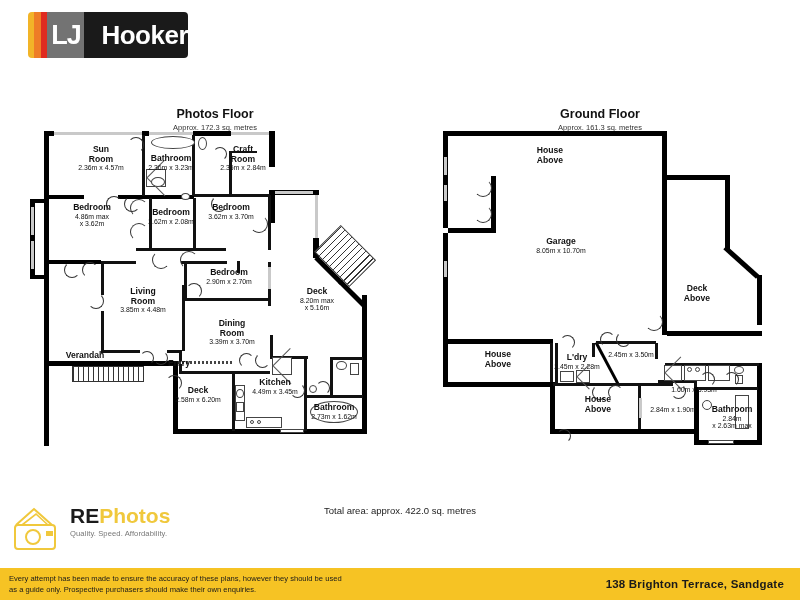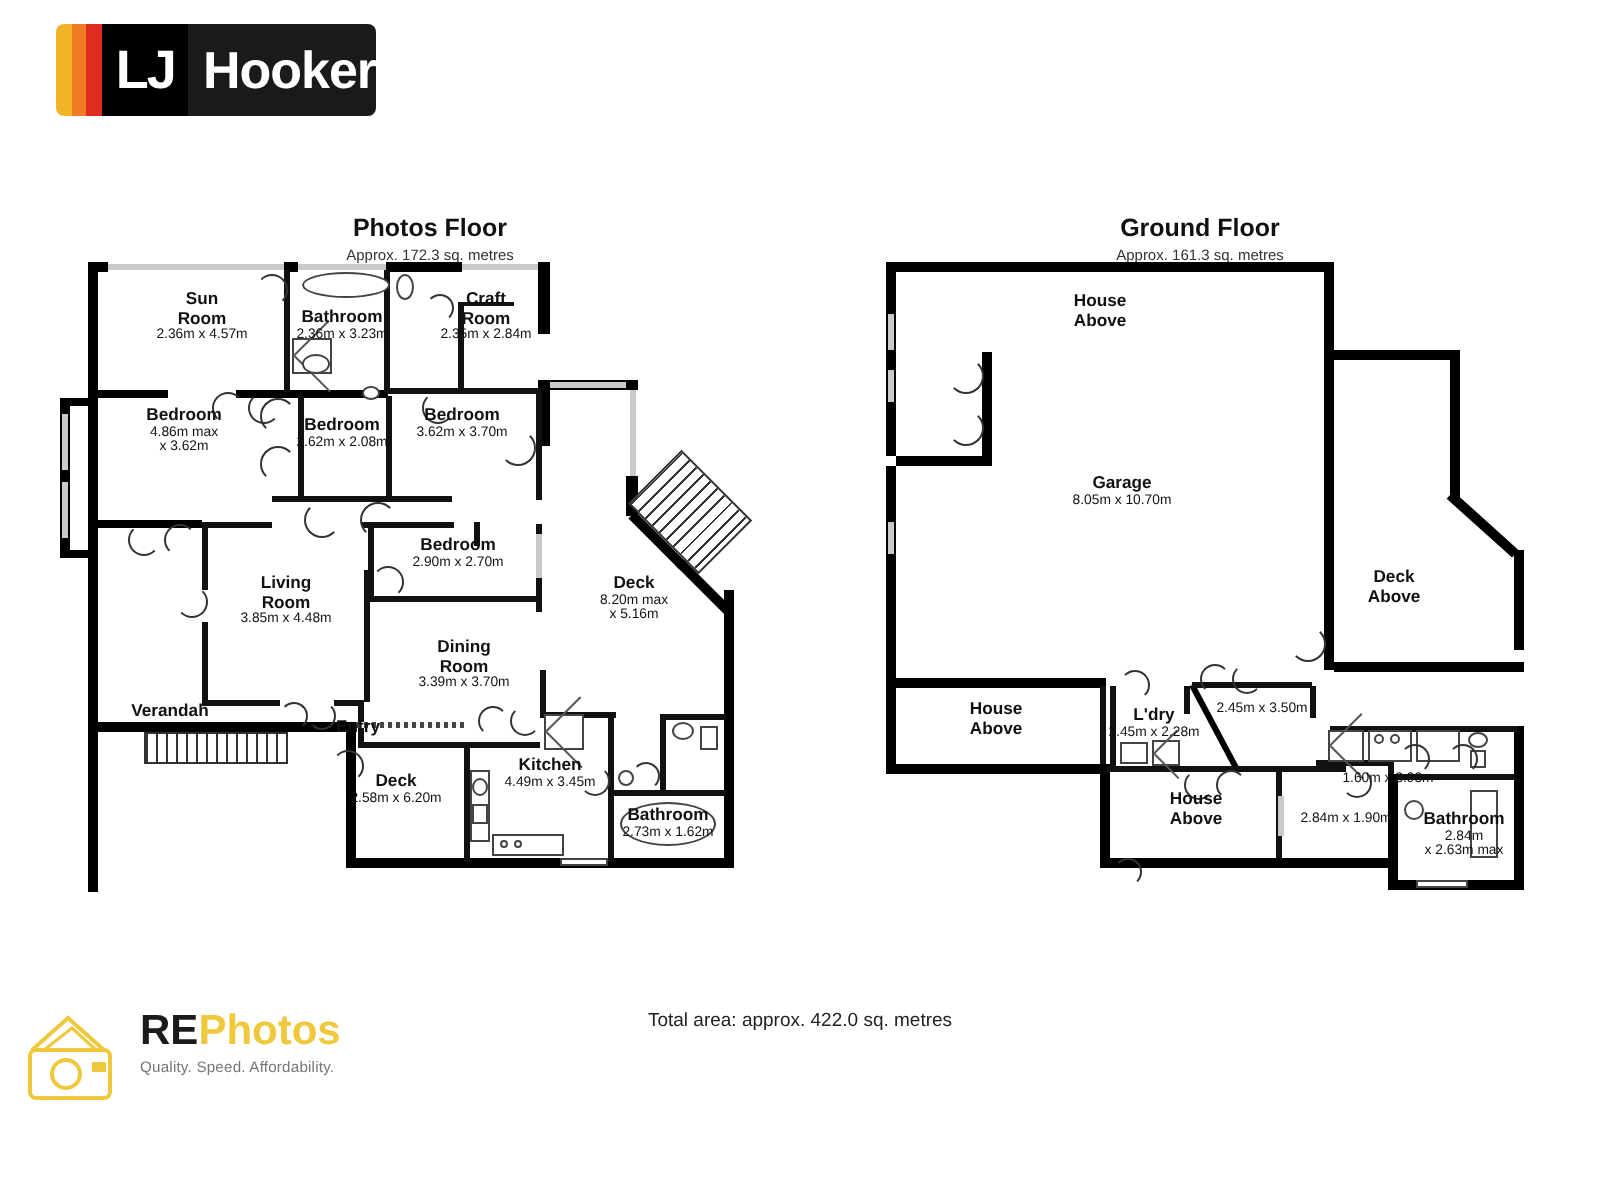--- a/index.html
+++ b/index.html
@@ -25,21 +25,21 @@
   }
   .logo-stripe { width: 8px; height: 100%; }
   .logo-red-block {
     width: 46px; height: 100%;
     display: flex; align-items: center; justify-content: center;
     color: #fff; font-weight: bold; font-size: 27px;
     letter-spacing: -1px;
   }
   .logo-black-block {
     flex: 1; height: 100%;
-    display: flex; align-items: center; padding-left: 7px;
+    display: flex; align-items: center; padding-left: 17px;
     color: #fff; font-weight: bold; font-size: 26px;
     letter-spacing: -0.5px;
   }
 
   
   #plan-area {
     position: absolute; left: 0; top: 95px;
     width: 800px; height: 400px;
   }
   .floor-title {
@@ -161,21 +161,21 @@
 </style>
 </head>
 <body>
 
 <div id="page">
 
   <div id="logo">
     <div class="logo-stripe" style="background:#f2b428"></div>
     <div class="logo-stripe" style="background:#ee7d26"></div>
     <div class="logo-stripe" style="background:#e02b20"></div>
-    <div class="logo-red-block" style="background:#000000">LJ</div>
+    <div class="logo-red-block" style="background:#737373">LJ</div>
     <div class="logo-black-block" style="background:#1a1a1a">Hooker</div>
   </div>
 
   <div id="plan-area">
 
     <div class="floor-title" style="left:145px; top:12px; width:140px;">Photos Floor</div>
     <div class="floor-sub" style="left:145px; top:28px; width:140px;">Approx. 172.3 sq. metres</div>
 
     <div class="floor-title" style="left:530px; top:12px; width:140px;">Ground Floor</div>
     <div class="floor-sub" style="left:530px; top:28px; width:140px;">Approx. 161.3 sq. metres</div>
@@ -512,14 +512,21 @@
       </svg>
     </div>
     <div id="re-text">
       <div id="re-title">
         <span class="re">RE</span><span class="photos">Photos</span>
       </div>
       <div id="re-tag">Quality. Speed. Affordability.</div>
     </div>
   </div>
 
+  <div id="footer">
+    <div id="disclaimer">
+      <div>Every attempt has been made to ensure the accuracy of these plans, however they should be used</div>
+      <div>as a guide only.  Prospective purchasers should make their own enquiries.</div>
+    </div>
+    <div id="address">138 Brighton Terrace, Sandgate</div>
+  </div>
 
 </div>
 
 </body></html>

